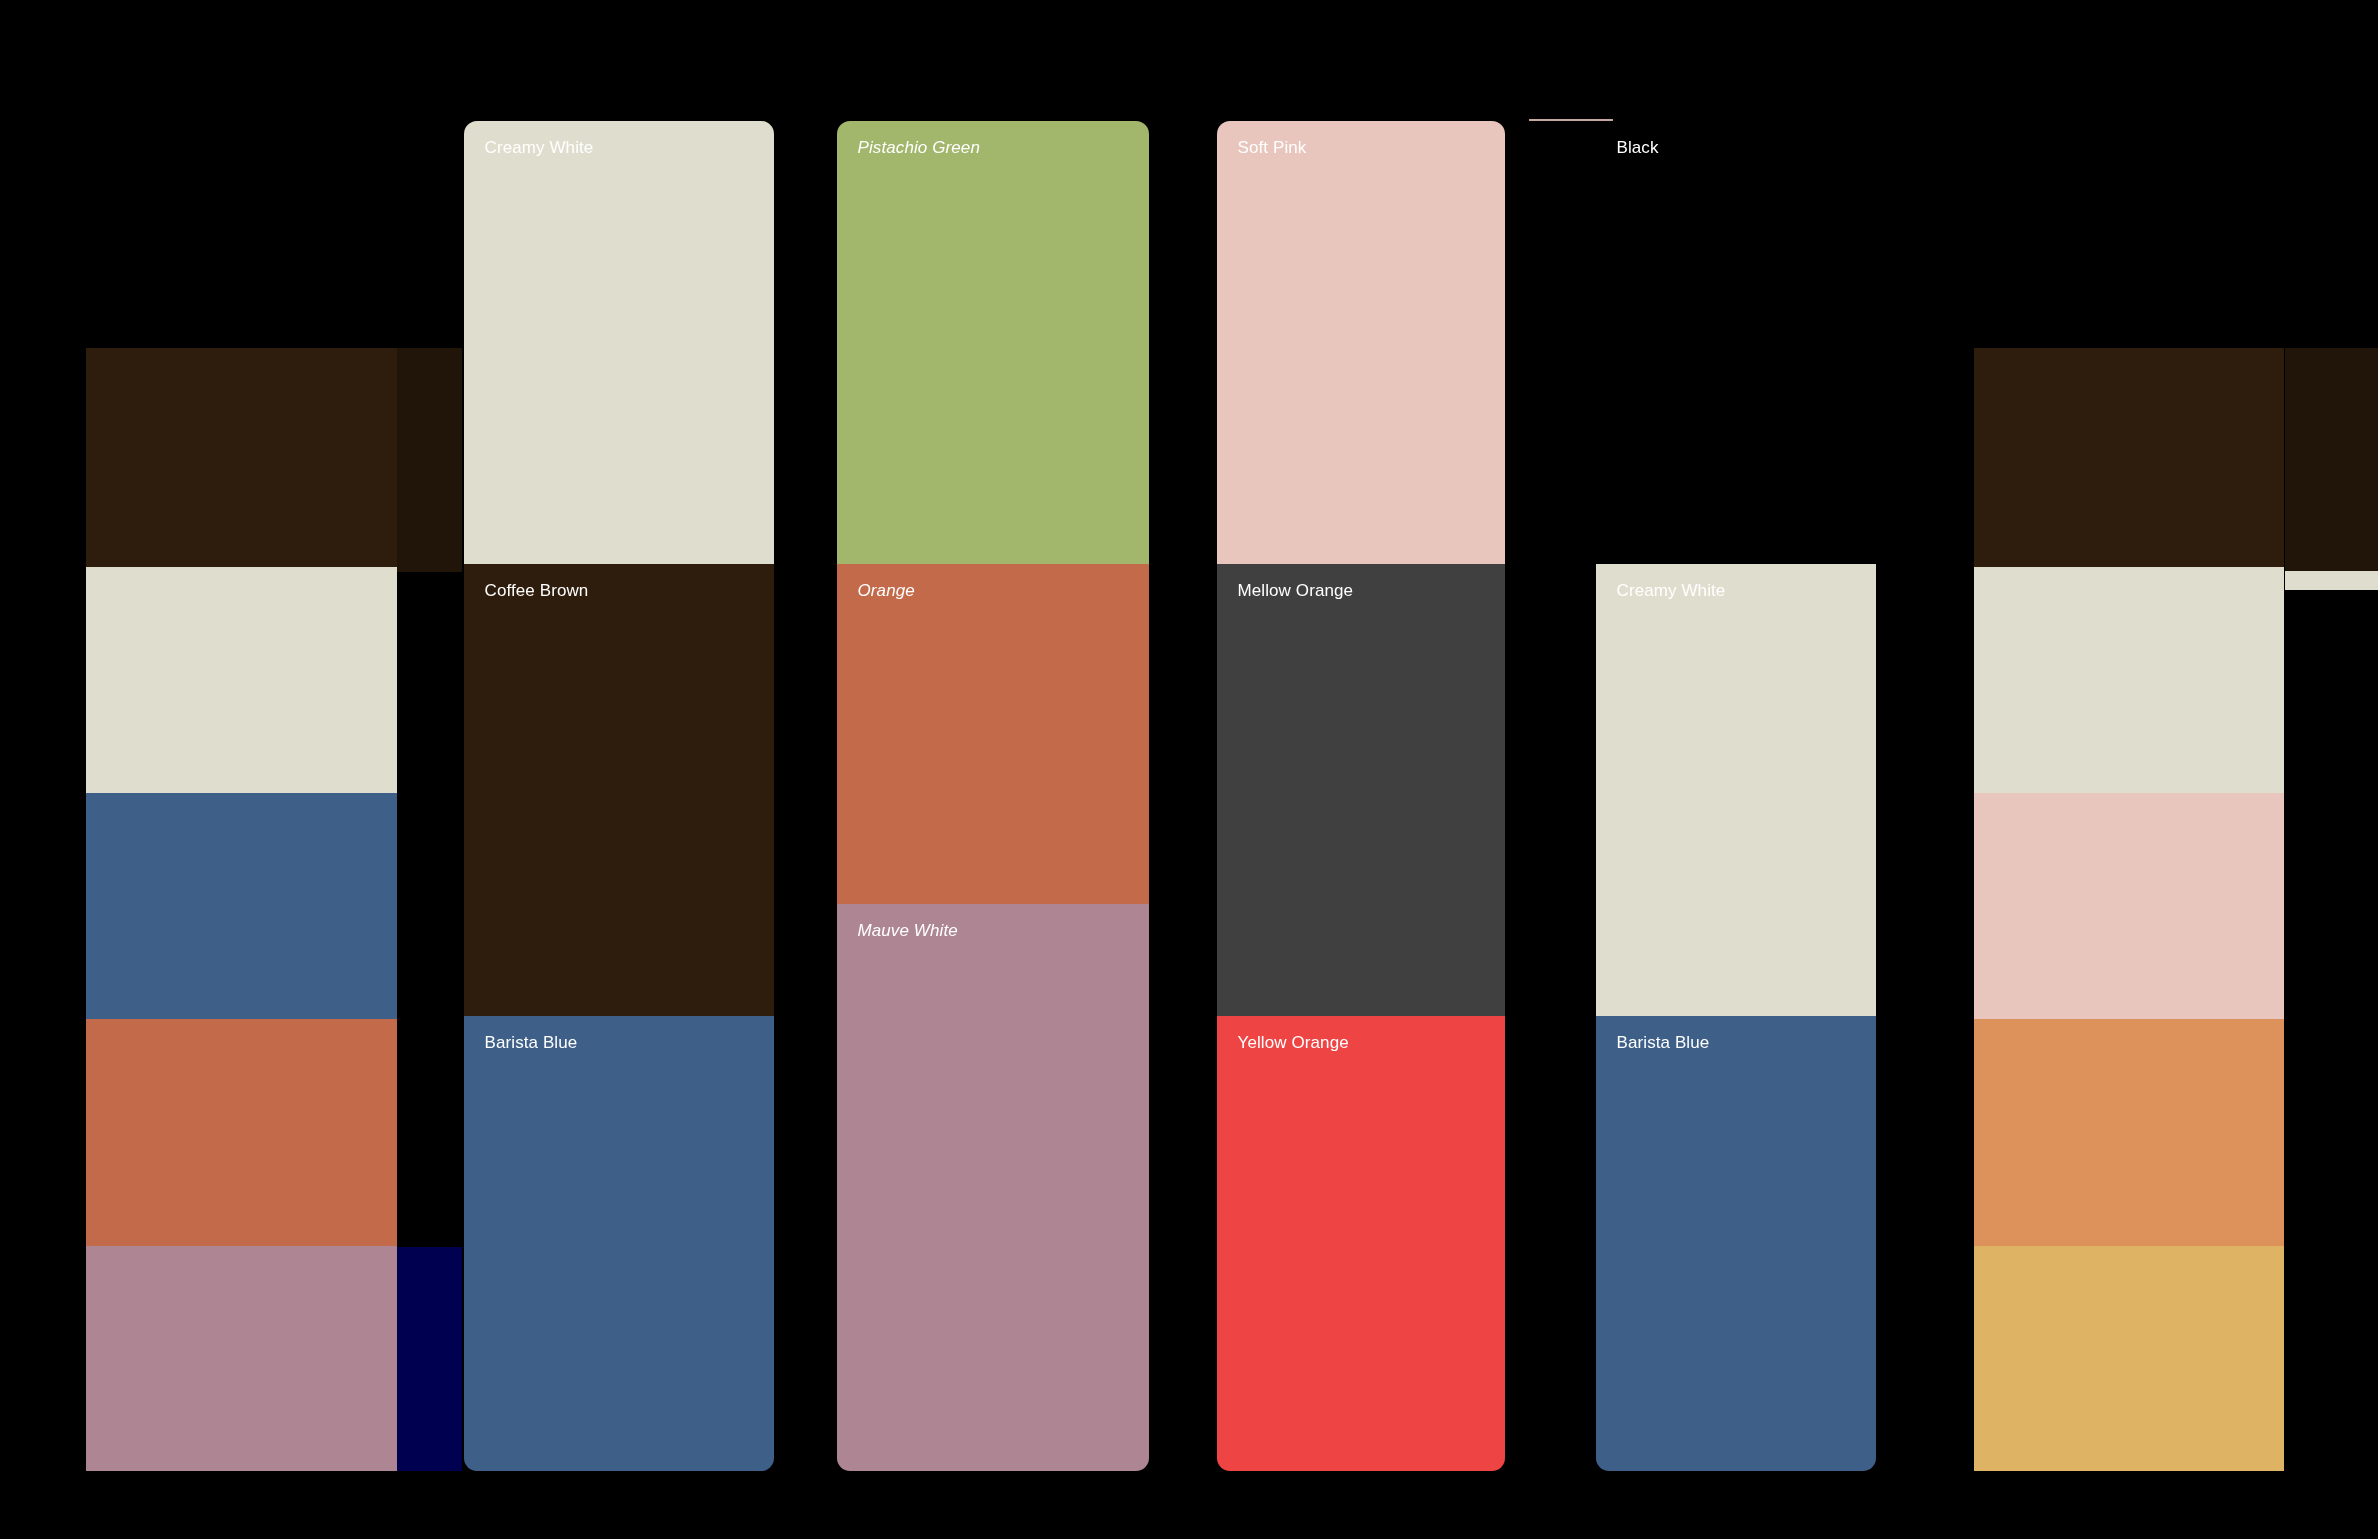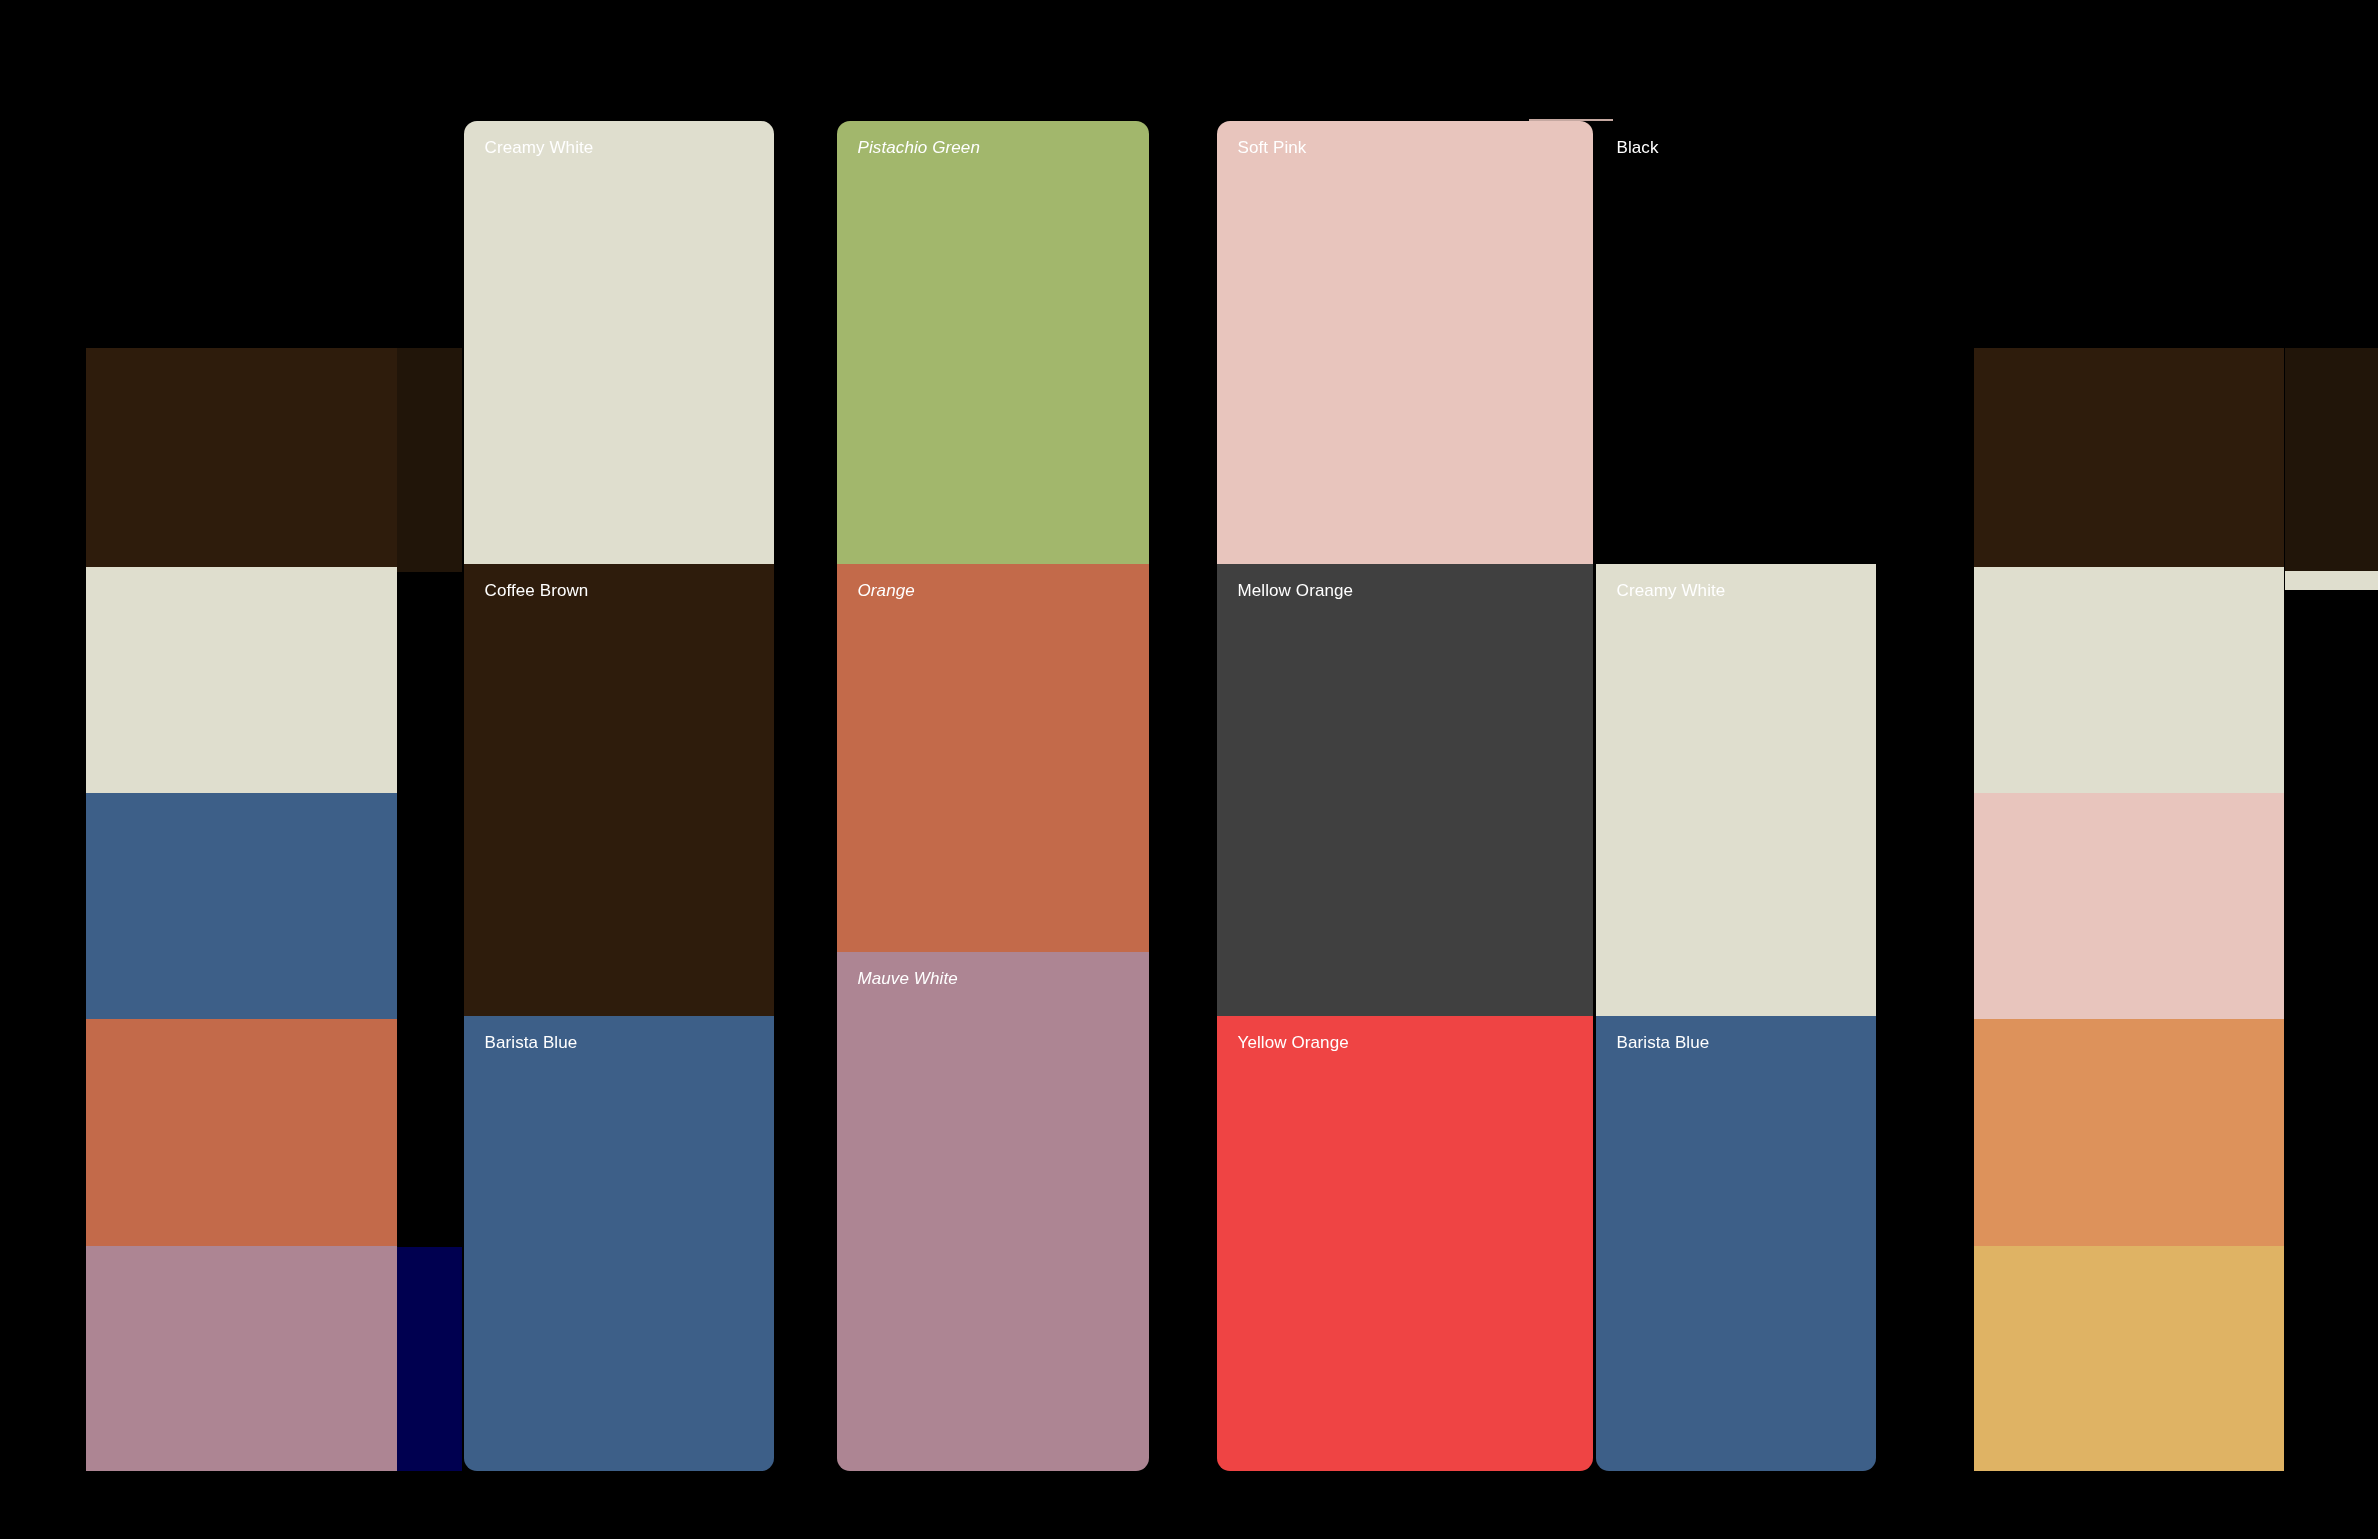--- a/index.html
+++ b/index.html
@@ -94,29 +94,29 @@
     </div>
     <div class="swatch" style="flex:1 1 auto; background:#3d5f88;">
       <span class="swatch-label">Barista Blue</span>
     </div>
   </div>
 
   <div class="card" id="card-pistachio-green" style="left:837px; top:121px; width:312px; height:1350px;font-style:italic;">
     <div class="swatch" style="height:443px; background:#a2b76c;">
       <span class="swatch-label">Pistachio Green</span>
     </div>
-    <div class="swatch" style="height:388px; background:#c36a4a;">
+    <div class="swatch" style="height:340px; background:#c36a4a;">
       <span class="swatch-label">Orange</span>
     </div>
     <div class="swatch" style="flex:1 1 auto; background:#ad8593;">
       <span class="swatch-label">Mauve White</span>
     </div>
   </div>
 
-  <div class="card" id="card-soft-pink" style="left:1217px; top:121px; width:376px; height:1350px;">
+  <div class="card" id="card-soft-pink" style="left:1217px; top:121px; width:288px; height:1350px;">
     <div class="swatch" style="height:443px; background:#e8c5bd;">
       <span class="swatch-label">Soft Pink</span>
     </div>
     <div class="swatch" style="height:452px; background:#404040;">
       <span class="swatch-label">Mellow Orange</span>
     </div>
     <div class="swatch" style="flex:1 1 auto; background:#ef4444;">
       <span class="swatch-label">Yellow Orange</span>
     </div>
   </div>

